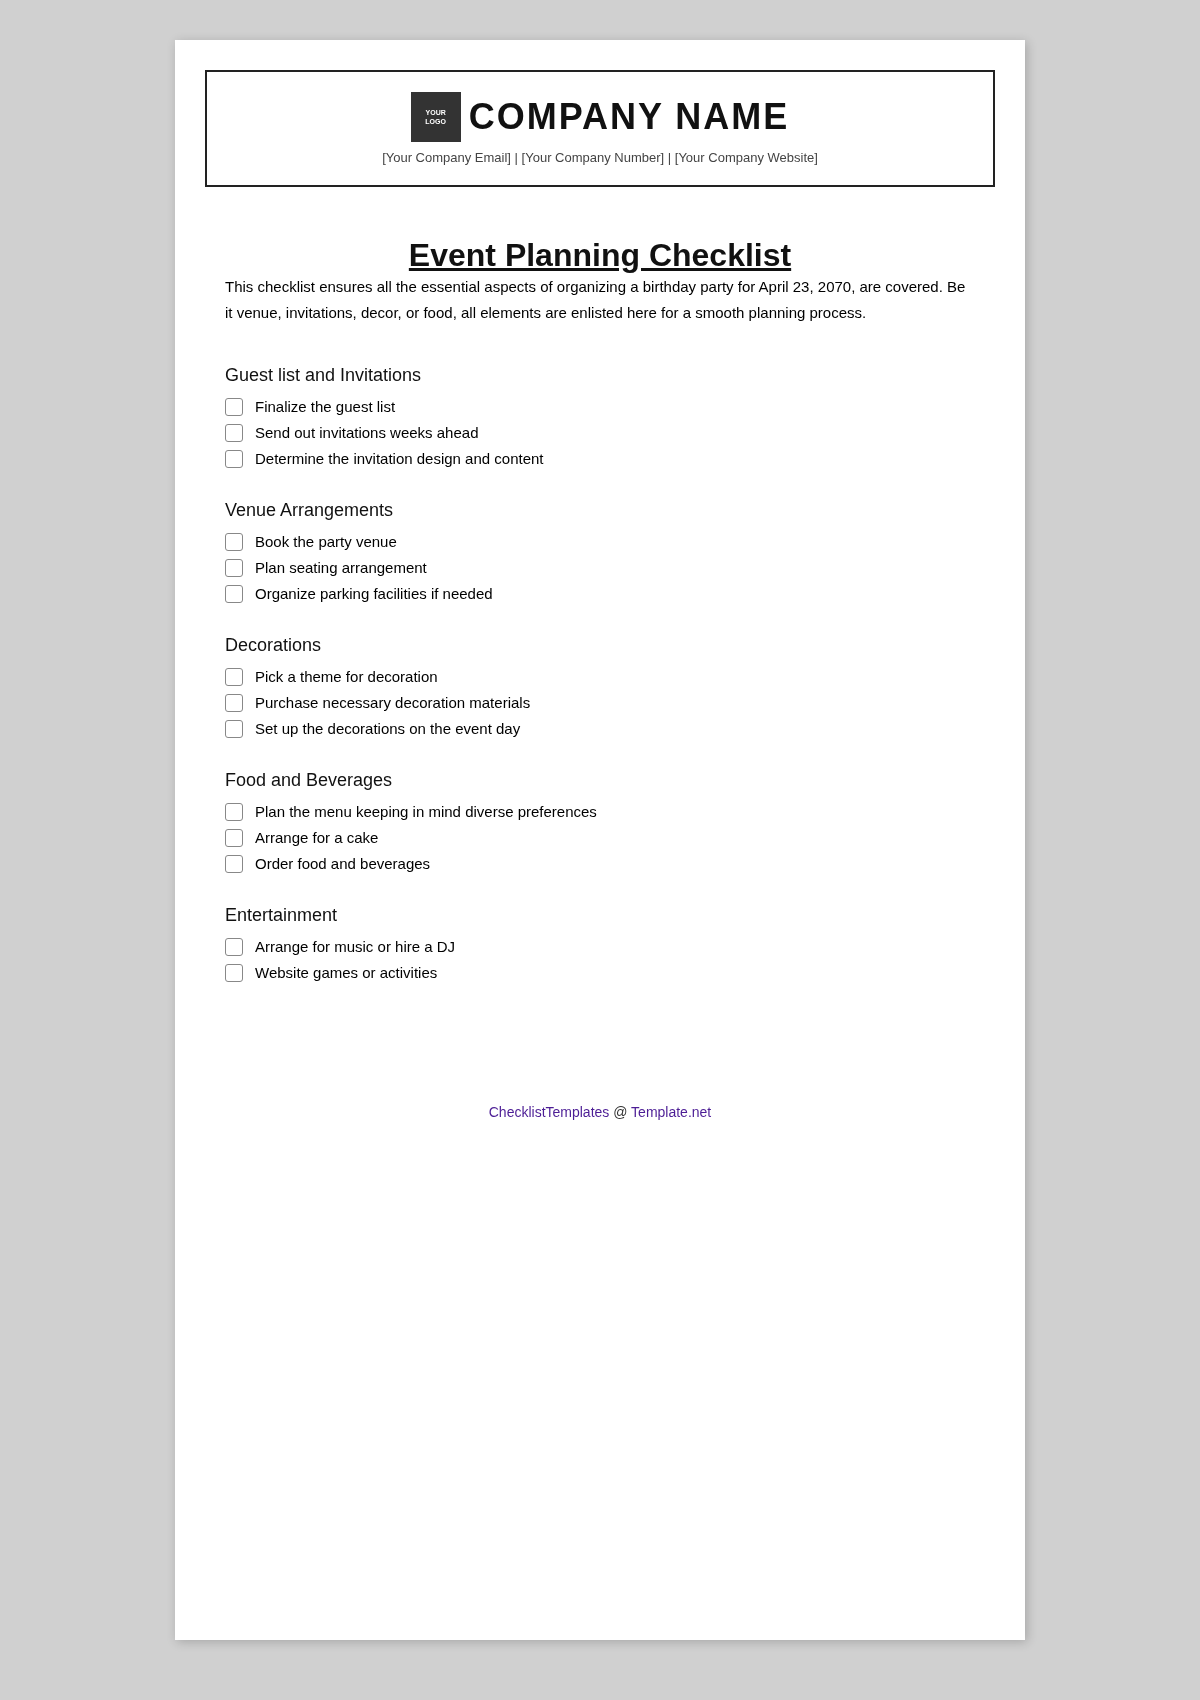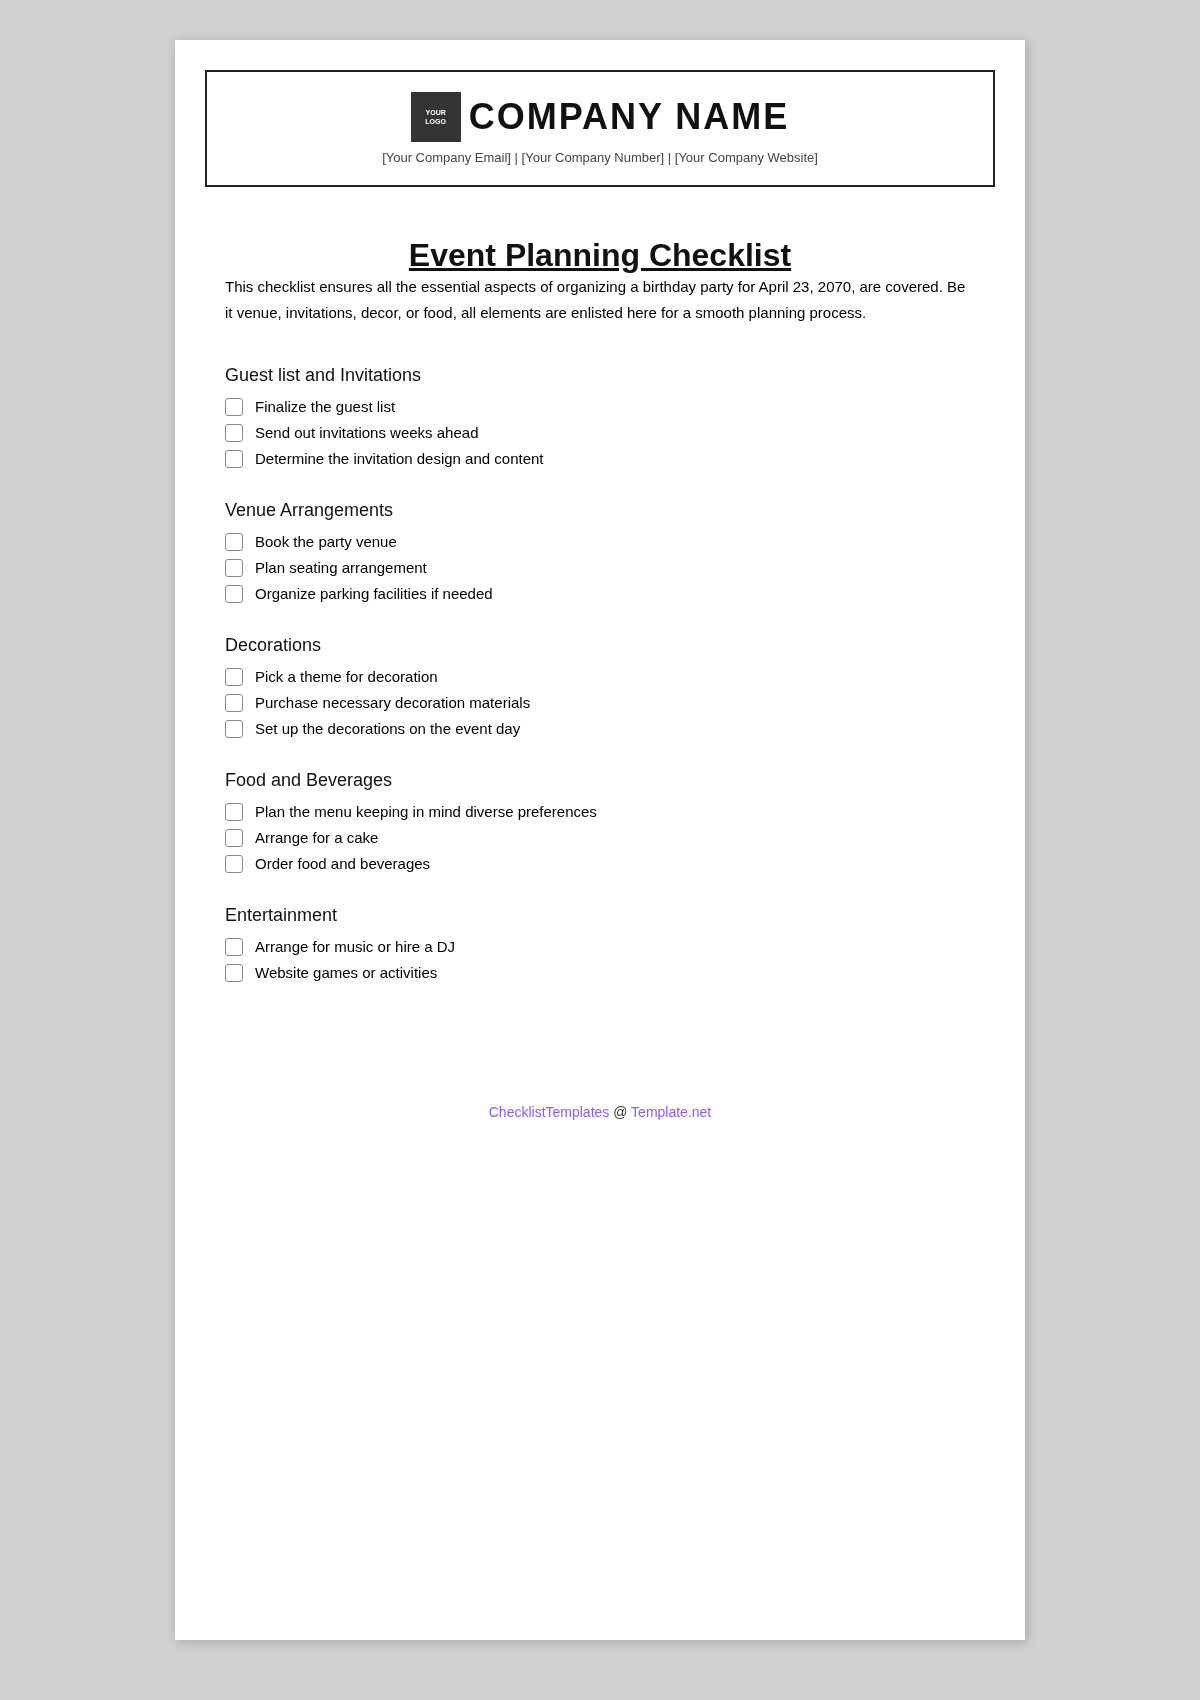--- a/index.html
+++ b/index.html
@@ -125,21 +125,21 @@
 
     
     .footer {
       text-align: center;
       padding: 20px;
       margin-top: 40px;
       font-size: 14px;
     }
 
     .footer a {
-      color: #8b5cf6;
+      color: #4c1d95;
       text-decoration: none;
     }
 
     .footer-text {
       color: #333;
     }
   </style>
 </head>
 <body>
 

